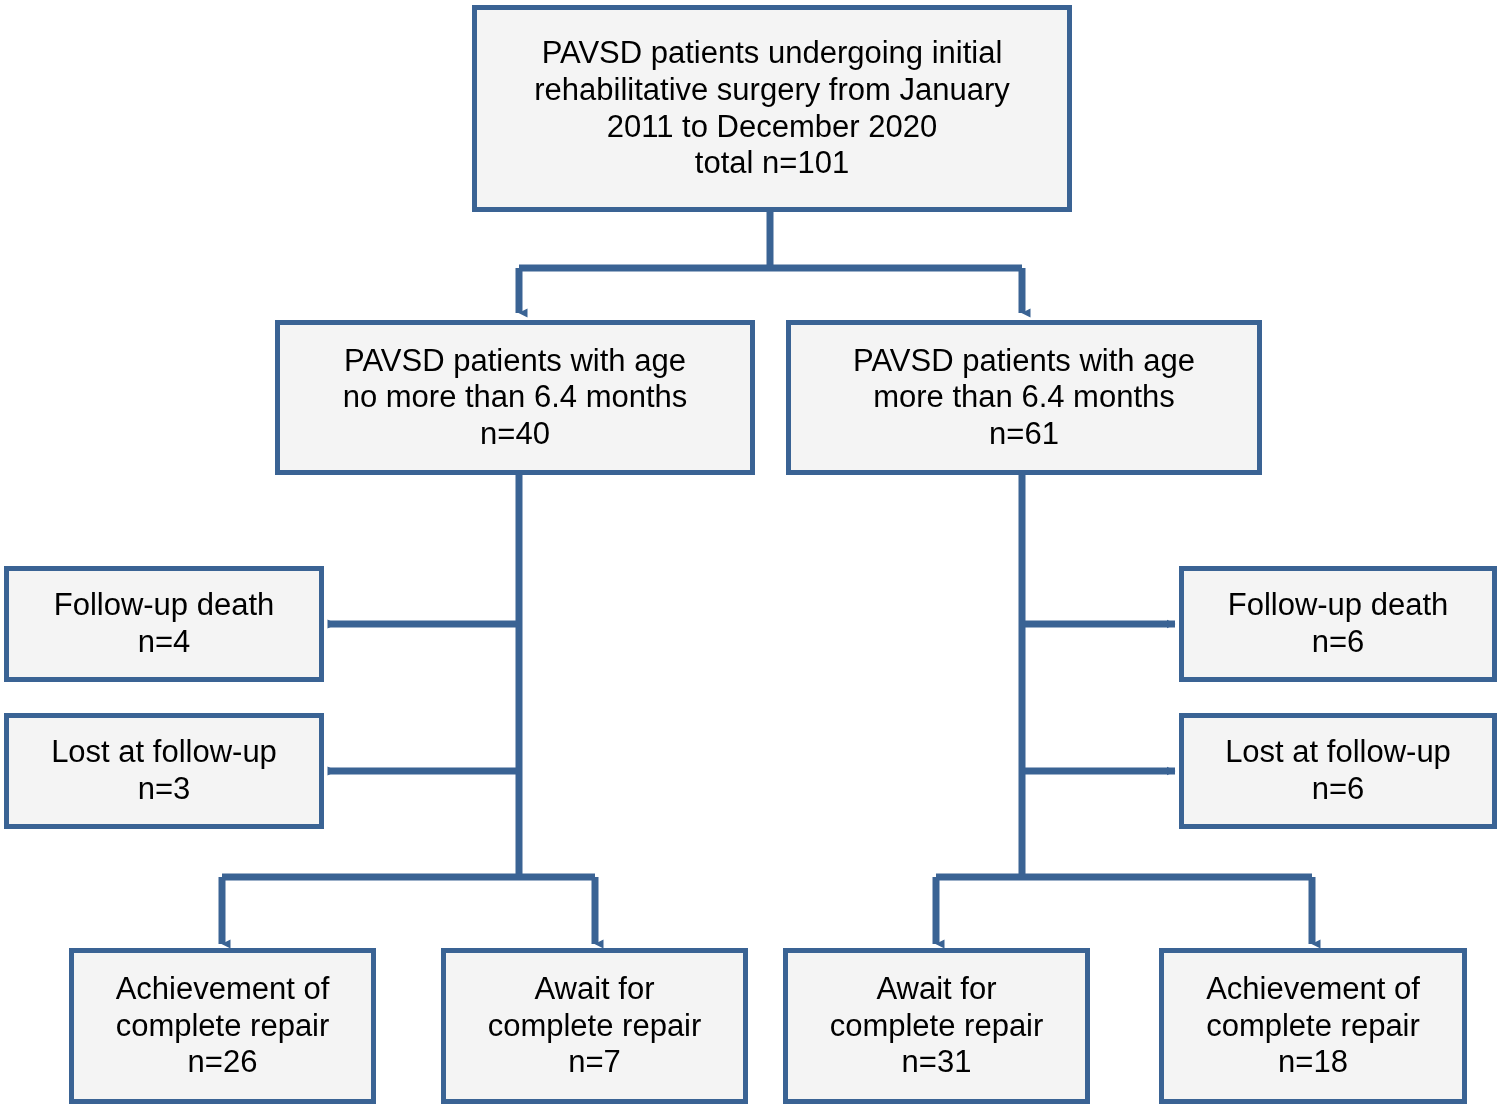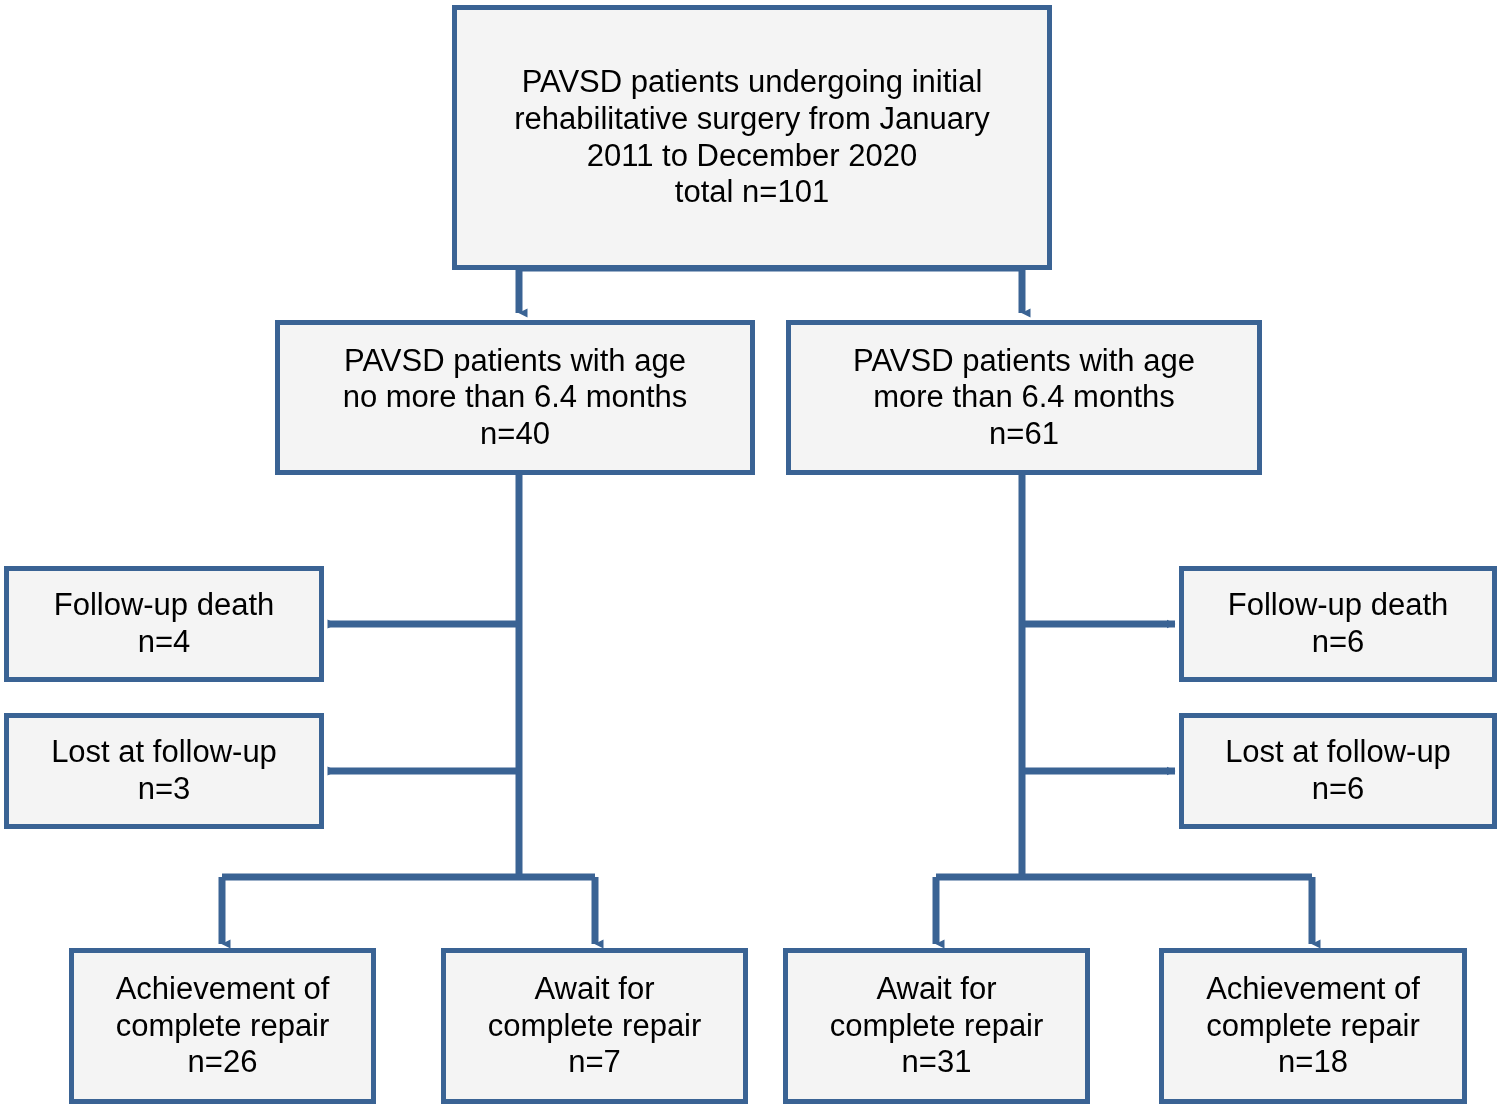--- a/index.html
+++ b/index.html
@@ -91,21 +91,21 @@
       <path d="M1022,624 L1175,624" marker-end="url(#arrow-right)"></path>
 
       <path d="M1022,771 L1175,771" marker-end="url(#arrow-right)"></path>
 
       <path d="M936,877 L1312,877"></path>
       <path d="M936,877 L936,944" marker-end="url(#arrow-down)"></path>
       <path d="M1312,877 L1312,944" marker-end="url(#arrow-down)"></path>
     </g>
   </svg>
 
-  <div class="node" style="left:452px; top:5px; width:600px; height:265px;">
+  <div class="node" style="left:472px; top:5px; width:600px; height:207px;">
     <span class="node-inner">PAVSD patients undergoing initial
 rehabilitative surgery from January
 2011 to December 2020
 total n=101</span>
   </div>
 
   <div class="node" style="left:275px; top:320px; width:480px; height:155px;">
     <span class="node-inner">PAVSD patients with age
 no more than 6.4 months
 n=40</span>

